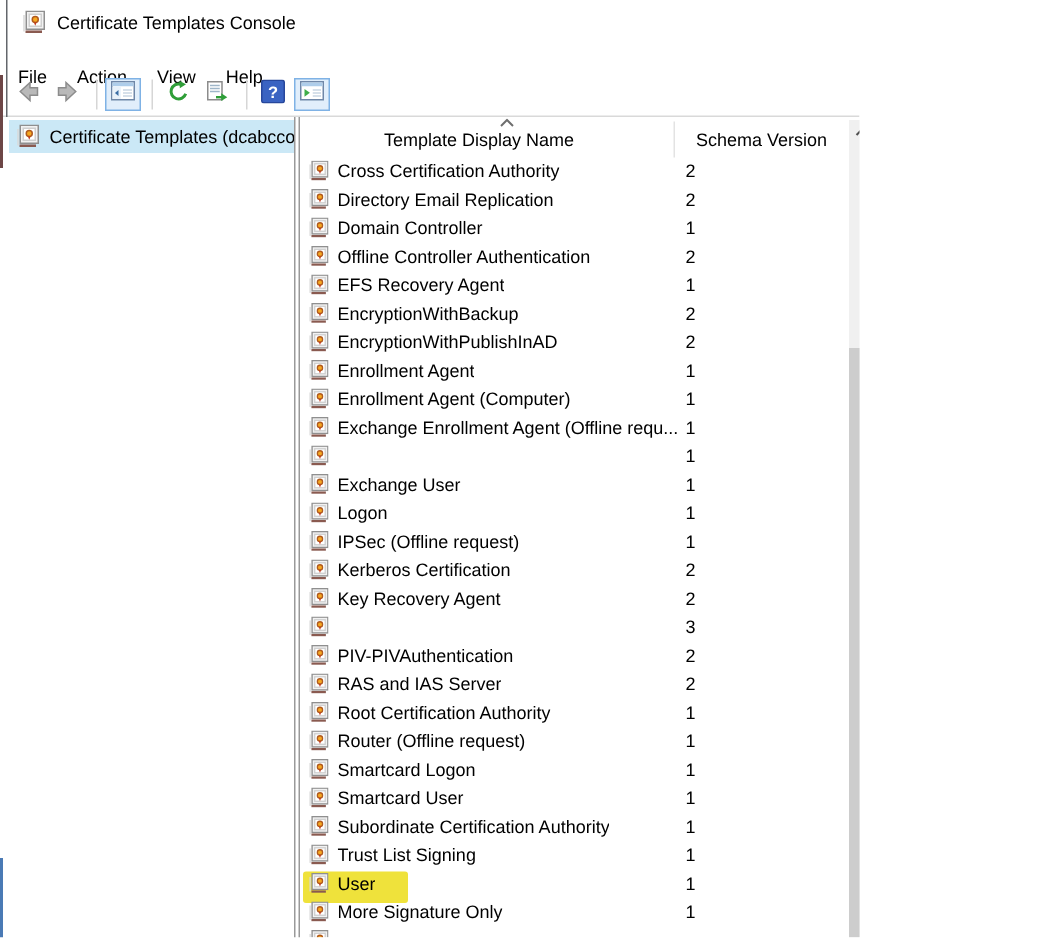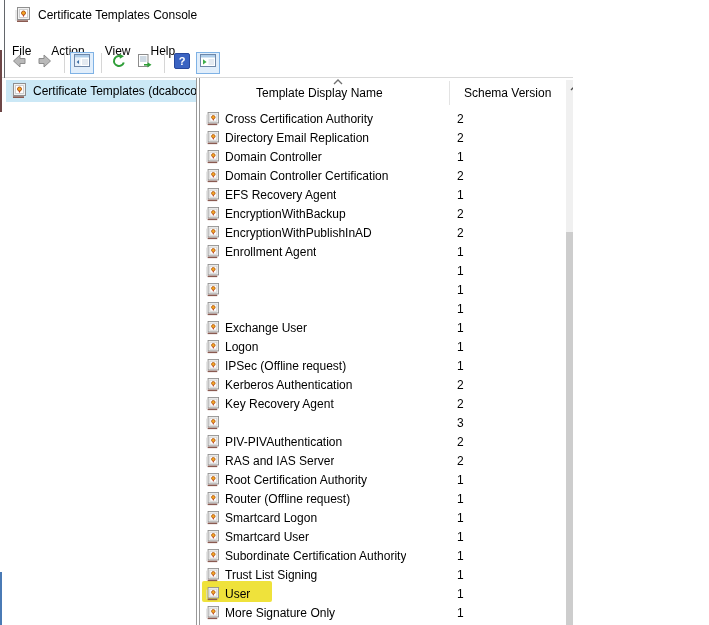--- a/index.html
+++ b/index.html
@@ -38,21 +38,21 @@
   .pane-gap{width:2px;background:#fff;flex:0 0 auto;}
 
   .list-pane{width:391px;border-left:1px solid #999;position:relative;background:#fff;overflow:hidden;flex:0 0 auto;}
   .list-header{height:29px;position:relative;}
   .col-name{position:absolute;left:8px;top:8px;white-space:nowrap;cursor:default;margin-left:48px;}
   .col-version{position:absolute;left:264px;top:8px;white-space:nowrap;cursor:default;}
   .col-divider{position:absolute;left:249px;top:3px;width:1px;height:24px;background:#e3e3e3;}
   .sort-caret{position:absolute;left:133px;top:1px;line-height:0;}
 
   .rows{position:absolute;top:29px;left:0;right:26px;bottom:0;overflow:hidden;}
-  .row{height:19px;display:flex;align-items:flex-end;position:relative;padding-left:5px;}
+  .row{height:19px;display:flex;align-items:flex-start;position:relative;padding-left:5px;}
   .row .tmpl-icon{width:14px;height:14px;margin-right:6px;position:relative;z-index:1;flex:0 0 auto;line-height:0;}
   .row .row-name{position:relative;z-index:1;white-space:nowrap;overflow:hidden;max-width:233px;}
   .row .row-version{position:absolute;left:257px;z-index:1;}
   .row .hl-mark{display:none;position:absolute;left:2px;top:-1px;width:70px;height:21px;background:var(--hl,#efe23b);z-index:0;border-radius:2px;}
   .row.highlighted .hl-mark{display:block;}
 
   .scrollbar{position:absolute;top:2px;right:6px;width:18px;bottom:0;background:#f0f0f0;}
   .sb-arrow{height:16px;display:flex;align-items:center;justify-content:center;cursor:default;}
   .sb-thumb{position:absolute;top:152px;left:0;width:18px;bottom:0;background:#cdcdcd;}
 
@@ -252,21 +252,21 @@
     <span class="tmpl-icon">
       <svg width="14" height="14" viewBox="0 0 16 16">
         <rect x="3.5" y="0.5" width="12" height="12" fill="#f2f2f2" stroke="#8f8f8f"></rect>
         <rect x="5.5" y="2.5" width="8" height="8" fill="#ffffff" stroke="#cfcfcf"></rect>
         <circle cx="9.5" cy="6" r="2" fill="#f6a821" stroke="#b05a1e"></circle>
         <path d="M8.6 8 L9.5 10.2 L10.4 8 Z" fill="#c23b22"></path>
         <rect x="3" y="13.3" width="11" height="1.7" fill="#8a5a50"></rect>
         <rect x="1.5" y="3" width="1" height="11" fill="#d9d9d9"></rect>
       </svg>
     </span>
-    <span class="row-name">Domain Controller Certification</span>
+    <span class="row-name">Offline Controller Authentication</span>
     <span class="row-version">2</span>
   </div>
 
   <div class="row">
 
     <span class="tmpl-icon">
       <svg width="14" height="14" viewBox="0 0 16 16">
         <rect x="3.5" y="0.5" width="12" height="12" fill="#f2f2f2" stroke="#8f8f8f"></rect>
         <rect x="5.5" y="2.5" width="8" height="8" fill="#ffffff" stroke="#cfcfcf"></rect>
         <circle cx="9.5" cy="6" r="2" fill="#f6a821" stroke="#b05a1e"></circle>
@@ -332,35 +332,37 @@
     <span class="tmpl-icon">
       <svg width="14" height="14" viewBox="0 0 16 16">
         <rect x="3.5" y="0.5" width="12" height="12" fill="#f2f2f2" stroke="#8f8f8f"></rect>
         <rect x="5.5" y="2.5" width="8" height="8" fill="#ffffff" stroke="#cfcfcf"></rect>
         <circle cx="9.5" cy="6" r="2" fill="#f6a821" stroke="#b05a1e"></circle>
         <path d="M8.6 8 L9.5 10.2 L10.4 8 Z" fill="#c23b22"></path>
         <rect x="3" y="13.3" width="11" height="1.7" fill="#8a5a50"></rect>
         <rect x="1.5" y="3" width="1" height="11" fill="#d9d9d9"></rect>
       </svg>
     </span>
-    <span class="row-version">1</span>
-  </div>
-
-  <div class="row">
-
-    <span class="tmpl-icon">
-      <svg width="14" height="14" viewBox="0 0 16 16">
-        <rect x="3.5" y="0.5" width="12" height="12" fill="#f2f2f2" stroke="#8f8f8f"></rect>
-        <rect x="5.5" y="2.5" width="8" height="8" fill="#ffffff" stroke="#cfcfcf"></rect>
-        <circle cx="9.5" cy="6" r="2" fill="#f6a821" stroke="#b05a1e"></circle>
-        <path d="M8.6 8 L9.5 10.2 L10.4 8 Z" fill="#c23b22"></path>
-        <rect x="3" y="13.3" width="11" height="1.7" fill="#8a5a50"></rect>
-        <rect x="1.5" y="3" width="1" height="11" fill="#d9d9d9"></rect>
-      </svg>
-    </span>
+    <span class="row-name">Enrollment Agent (Computer)</span>
+    <span class="row-version">1</span>
+  </div>
+
+  <div class="row">
+
+    <span class="tmpl-icon">
+      <svg width="14" height="14" viewBox="0 0 16 16">
+        <rect x="3.5" y="0.5" width="12" height="12" fill="#f2f2f2" stroke="#8f8f8f"></rect>
+        <rect x="5.5" y="2.5" width="8" height="8" fill="#ffffff" stroke="#cfcfcf"></rect>
+        <circle cx="9.5" cy="6" r="2" fill="#f6a821" stroke="#b05a1e"></circle>
+        <path d="M8.6 8 L9.5 10.2 L10.4 8 Z" fill="#c23b22"></path>
+        <rect x="3" y="13.3" width="11" height="1.7" fill="#8a5a50"></rect>
+        <rect x="1.5" y="3" width="1" height="11" fill="#d9d9d9"></rect>
+      </svg>
+    </span>
+    <span class="row-name">Exchange Enrollment Agent (Offline requ...</span>
     <span class="row-version">1</span>
   </div>
 
   <div class="row">
 
     <span class="tmpl-icon">
       <svg width="14" height="14" viewBox="0 0 16 16">
         <rect x="3.5" y="0.5" width="12" height="12" fill="#f2f2f2" stroke="#8f8f8f"></rect>
         <rect x="5.5" y="2.5" width="8" height="8" fill="#ffffff" stroke="#cfcfcf"></rect>
         <circle cx="9.5" cy="6" r="2" fill="#f6a821" stroke="#b05a1e"></circle>
@@ -425,21 +427,21 @@
     <span class="tmpl-icon">
       <svg width="14" height="14" viewBox="0 0 16 16">
         <rect x="3.5" y="0.5" width="12" height="12" fill="#f2f2f2" stroke="#8f8f8f"></rect>
         <rect x="5.5" y="2.5" width="8" height="8" fill="#ffffff" stroke="#cfcfcf"></rect>
         <circle cx="9.5" cy="6" r="2" fill="#f6a821" stroke="#b05a1e"></circle>
         <path d="M8.6 8 L9.5 10.2 L10.4 8 Z" fill="#c23b22"></path>
         <rect x="3" y="13.3" width="11" height="1.7" fill="#8a5a50"></rect>
         <rect x="1.5" y="3" width="1" height="11" fill="#d9d9d9"></rect>
       </svg>
     </span>
-    <span class="row-name">Kerberos Authentication</span>
+    <span class="row-name">Kerberos Certification</span>
     <span class="row-version">2</span>
   </div>
 
   <div class="row">
 
     <span class="tmpl-icon">
       <svg width="14" height="14" viewBox="0 0 16 16">
         <rect x="3.5" y="0.5" width="12" height="12" fill="#f2f2f2" stroke="#8f8f8f"></rect>
         <rect x="5.5" y="2.5" width="8" height="8" fill="#ffffff" stroke="#cfcfcf"></rect>
         <circle cx="9.5" cy="6" r="2" fill="#f6a821" stroke="#b05a1e"></circle>

